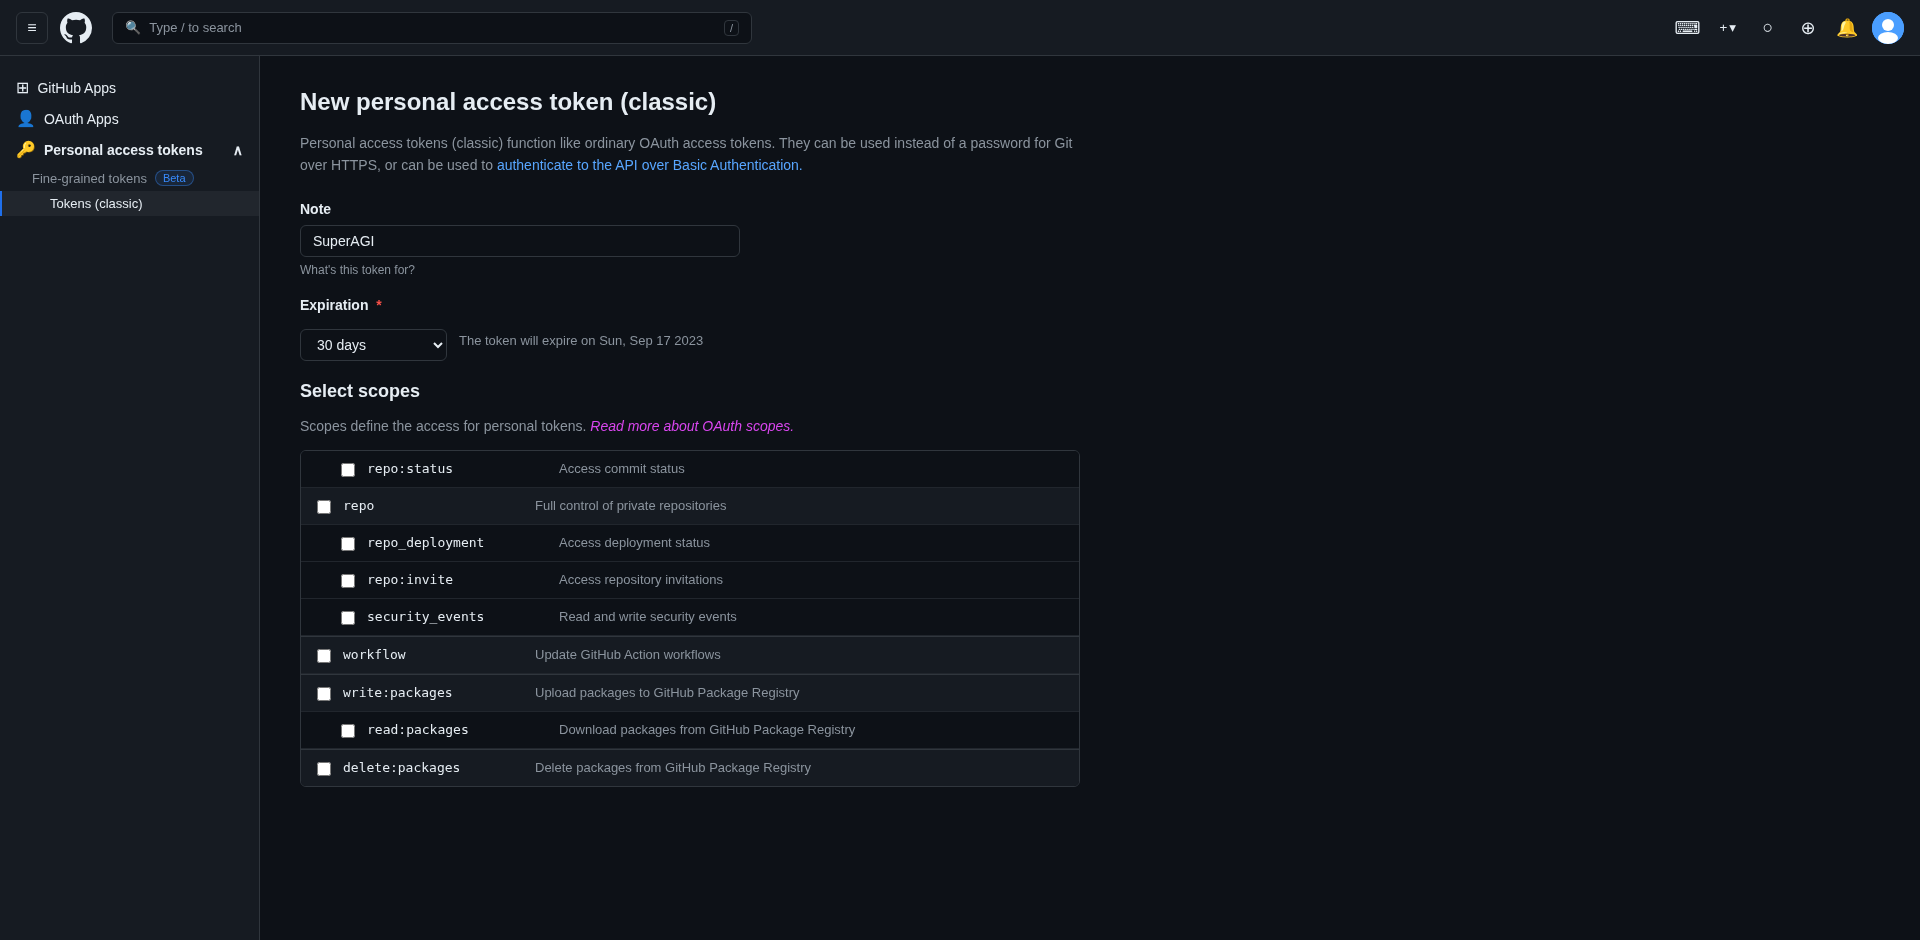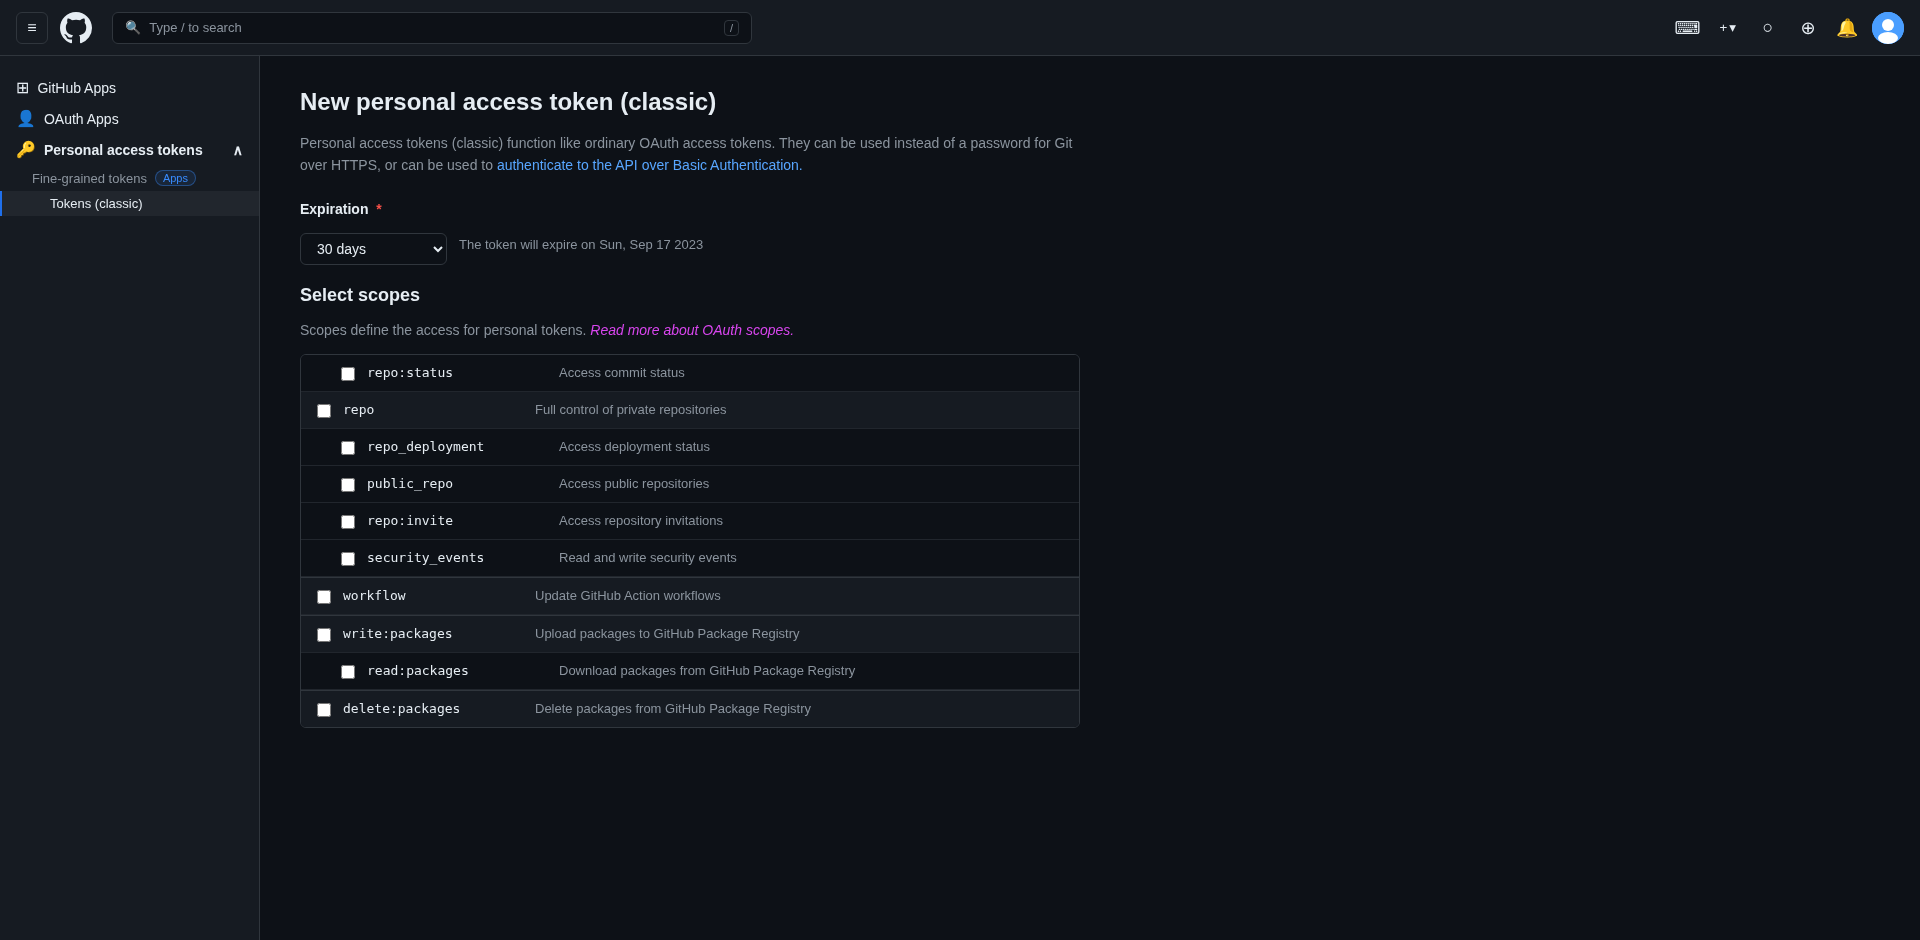--- a/index.html
+++ b/index.html
@@ -359,35 +359,40 @@
     </div>
     <div class="sidebar-section-header">
       <div style="display:flex;align-items:center;gap:8px;">
         <span class="sidebar-icon">🔑</span>
         <span>Personal access tokens</span>
       </div>
       <span>∧</span>
     </div>
     <div class="sidebar-sub-item">
       <span>Fine-grained tokens</span>
-      <span class="beta-badge">Apps</span>
+      <span class="beta-badge">Beta</span>
     </div>
     <div class="sidebar-sub-item active">
       <span>Tokens (classic)</span>
     </div>
   </aside>
 
   <main class="main">
     <h1 class="page-title">New personal access token (classic)</h1>
 
     <p class="description">
       <span>Personal access tokens (classic) function like ordinary OAuth access tokens. They can be used instead of a password for Git over HTTPS, or can be used to </span>
       <a href="#">authenticate to the API over Basic Authentication.</a>
     </p>
 
+    <div class="form-group">
+      <label class="form-label">Note</label>
+      <input class="form-input" type="text" value="SuperAGI" style="">
+      <div class="form-hint">What's this token for?</div>
+    </div>
 
     <div class="form-group">
       <label class="form-label">
         <span>Expiration</span>
         <span class="required-star">*</span>
       </label>
       <div class="expiration-row">
         <select class="expiration-select">
           <option value="7">7 days</option>
           <option value="30" selected="">30 days</option>
@@ -420,25 +425,20 @@
           <span class="scope-name">repo</span>
           <span class="scope-desc">Full control of private repositories</span>
         </div>
         <div class="scope-row child-row">
           <input type="checkbox" class="scope-checkbox" style="">
           <span class="scope-name">repo_deployment</span>
           <span class="scope-desc">Access deployment status</span>
         </div>
         <div class="scope-row child-row">
           <input type="checkbox" class="scope-checkbox" style="">
-          <span class="scope-name">public_repo</span>
-          <span class="scope-desc">Access public repositories</span>
-        </div>
-        <div class="scope-row child-row">
-          <input type="checkbox" class="scope-checkbox" style="">
           <span class="scope-name">repo:invite</span>
           <span class="scope-desc">Access repository invitations</span>
         </div>
         <div class="scope-row child-row">
           <input type="checkbox" class="scope-checkbox" style="">
           <span class="scope-name">security_events</span>
           <span class="scope-desc">Read and write security events</span>
         </div>
 
         <div class="scope-row parent-row" style="border-top: 1px solid #30363d;">

